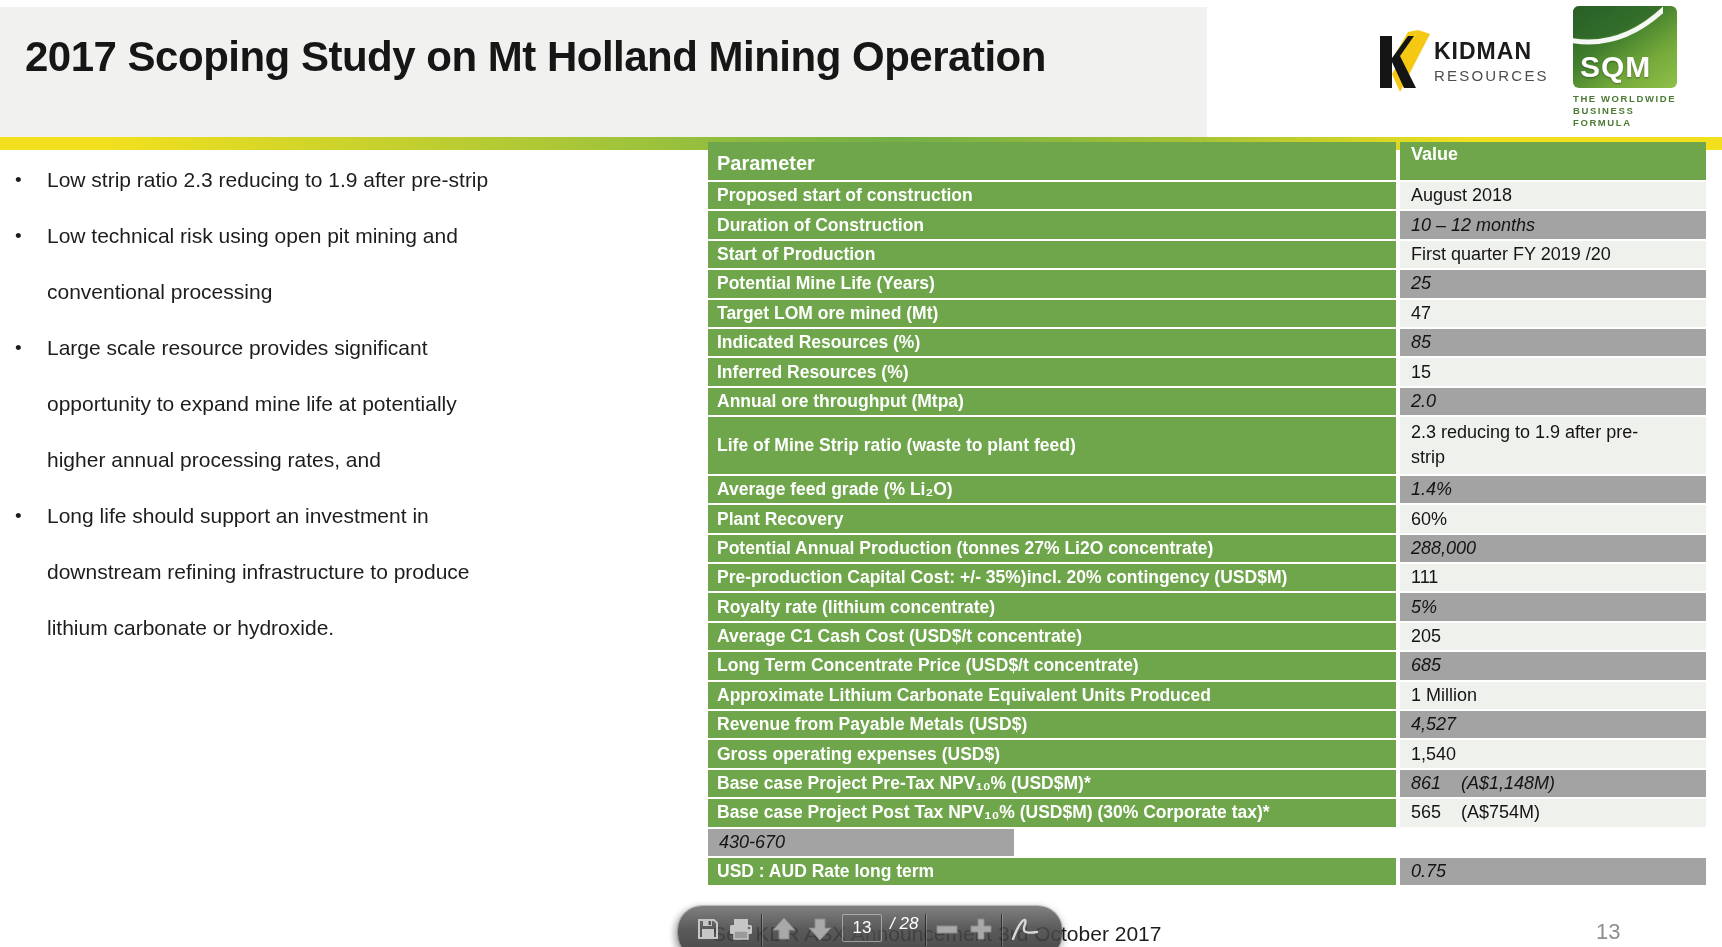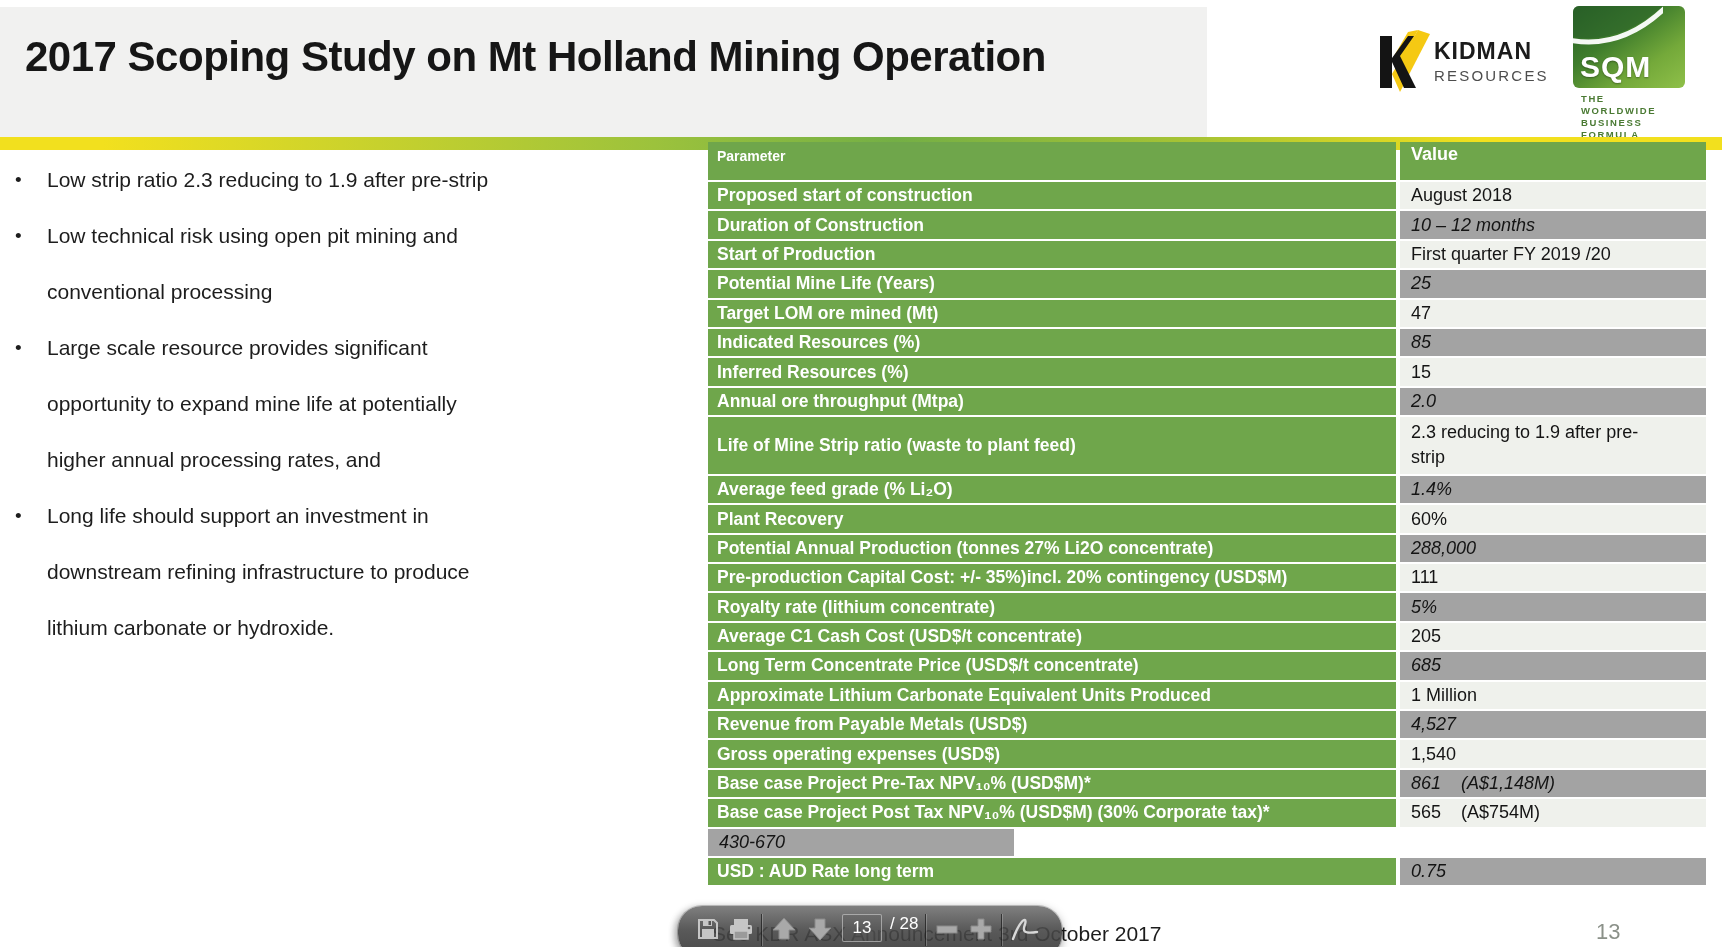--- a/index.html
+++ b/index.html
@@ -16,66 +16,66 @@
 
   
   .kidman { position:absolute; left:1378px; top:30px; width:210px; height:70px; }
   .kidman-mark { position:absolute; left:0; top:0; width:52px; height:64px; }
   .kidman-text { position:absolute; left:56px; top:8px; }
   .kidman-name { font-size:23px; font-weight:700; color:#1b1b1b; letter-spacing:1px; }
   .kidman-sub  { font-size:15px; font-weight:400; color:#4d4d4d; letter-spacing:2.2px; margin-top:2px; }
 
   
   .sqm { position:absolute; left:1573px; top:6px; width:110px; height:108px; }
-  .sqm-box { position:relative; width:112px; height:82px; border-radius:6px; overflow:hidden;
+  .sqm-box { position:relative; width:104px; height:82px; border-radius:6px; overflow:hidden;
              background:linear-gradient(145deg,#245c24 0%,#3f7d2c 38%,#74a93a 70%,#8fc049 100%);padding-left:24px; }
   .sqm-box svg { position:absolute; left:0; top:0; }
   .sqm-word { position:absolute; left:7px; bottom:4px; color:#ffffff; font-size:30px; font-weight:700;
               letter-spacing:1px; text-shadow:0 1px 2px rgba(0,0,0,.35); }
-  .sqm-tag { margin-top:5px; font-size:9.5px; font-weight:700; color:#4a7a33; letter-spacing:1.6px; line-height:12px;margin-left:8px; }
+  .sqm-tag { margin-top:5px; font-size:9.5px; font-weight:700; color:#4a7a33; letter-spacing:1.6px; line-height:12px; }
 
   
   .bullets { position:absolute; left:9px; top:152px; width:585px; }
   .b-line { position:relative; height:56px; line-height:56px; font-size:21px; color:#1d1d1d;
             padding-left:38px; white-space:nowrap; }
   .b-line.with-bullet::before { content:"•"; position:absolute; left:6px; top:0; font-size:19px; color:#1d1d1d; }
 
   
   .ss-table { position:absolute; left:708px; top:142px; width:998px; }
   .t-row { display:flex; height:27.4px; margin-bottom:2px; }
   .t-row.double { height:56.8px; }
   .t-head { height:38px; }
   .t-param { width:688px; margin-right:4px; background:#6fa64b; color:#ffffff; font-weight:700;
              font-size:17.5px; display:flex; align-items:center; padding-left:9px;
              white-space:nowrap; overflow:hidden; }
   .t-val { width:306px; background:#eff1ec; color:#141414; font-size:18px;
            display:flex; align-items:center; padding-left:11px; padding-right:8px; line-height:25px; }
   .t-row.alt .t-val { background:#a3a3a3;font-style:italic; }
   .t-row.double .t-val { align-items:flex-start; padding-top:3px; padding-right:52px; }
-  .t-head .t-param { align-items:flex-end; padding-bottom:16px; font-size:14px; }
+  .t-head .t-param { align-items:flex-end; padding-bottom:5px; font-size:20px; }
   .t-head .t-val { align-items:flex-start; background:#6fa64b; color:#ffffff; font-weight:700; font-size:18px; }
 
   
   .footer-note { position:absolute; left:712px; top:922px; font-size:21px; color:#1c1c1c; z-index:1; white-space:nowrap; }
   .page-number { position:absolute; left:1596px; top:919px; font-size:22px; color:#8b9189; z-index:1; }
 
   
   .pdf-toolbar { position:absolute; left:678px; top:906px; width:384px; height:52px; z-index:5;
       border-radius:24px;
       background:linear-gradient(180deg,rgba(110,110,110,.88) 0%,rgba(72,72,72,.90) 45%,rgba(52,52,52,.90) 100%);
       box-shadow:0 0 0 1px rgba(0,0,0,.18), 0 3px 10px rgba(0,0,0,.35), -4px 2px 6px rgba(0,0,0,.18);
       display:flex; align-items:flex-start; padding:8px 14px 0 18px; }
   .tb-btn { display:flex; align-items:center; justify-content:center; height:30px; cursor:pointer; }
   .tb-sep { width:2px; height:32px; margin:0 7px;
             background:linear-gradient(90deg,rgba(25,25,25,.7) 0 1px,rgba(255,255,255,.22) 1px 2px); }
   .tb-gap { width:8px; }
   .pageBox { min-width:40px; height:28px; border:1px solid rgba(220,220,220,.55); border-radius:2px;
              color:#ffffff; font-size:17px; display:flex; align-items:center; justify-content:center;
              padding:0 6px; background:rgba(90,90,90,.25); }
-  .pageTotal { color:#ffffff; font-size:17px; margin-left:8px; white-space:nowrap; }
+  .pageTotal { color:#ffffff; font-size:17px; margin-left:8px; white-space:nowrap;font-style:italic; }
 </style>
 </head>
 <body>
 
 <div id="slide">
 
   <div class="header-gray"></div>
   <div class="slide-title">2017 Scoping Study on Mt Holland Mining Operation</div>
 
   <div class="kidman">

